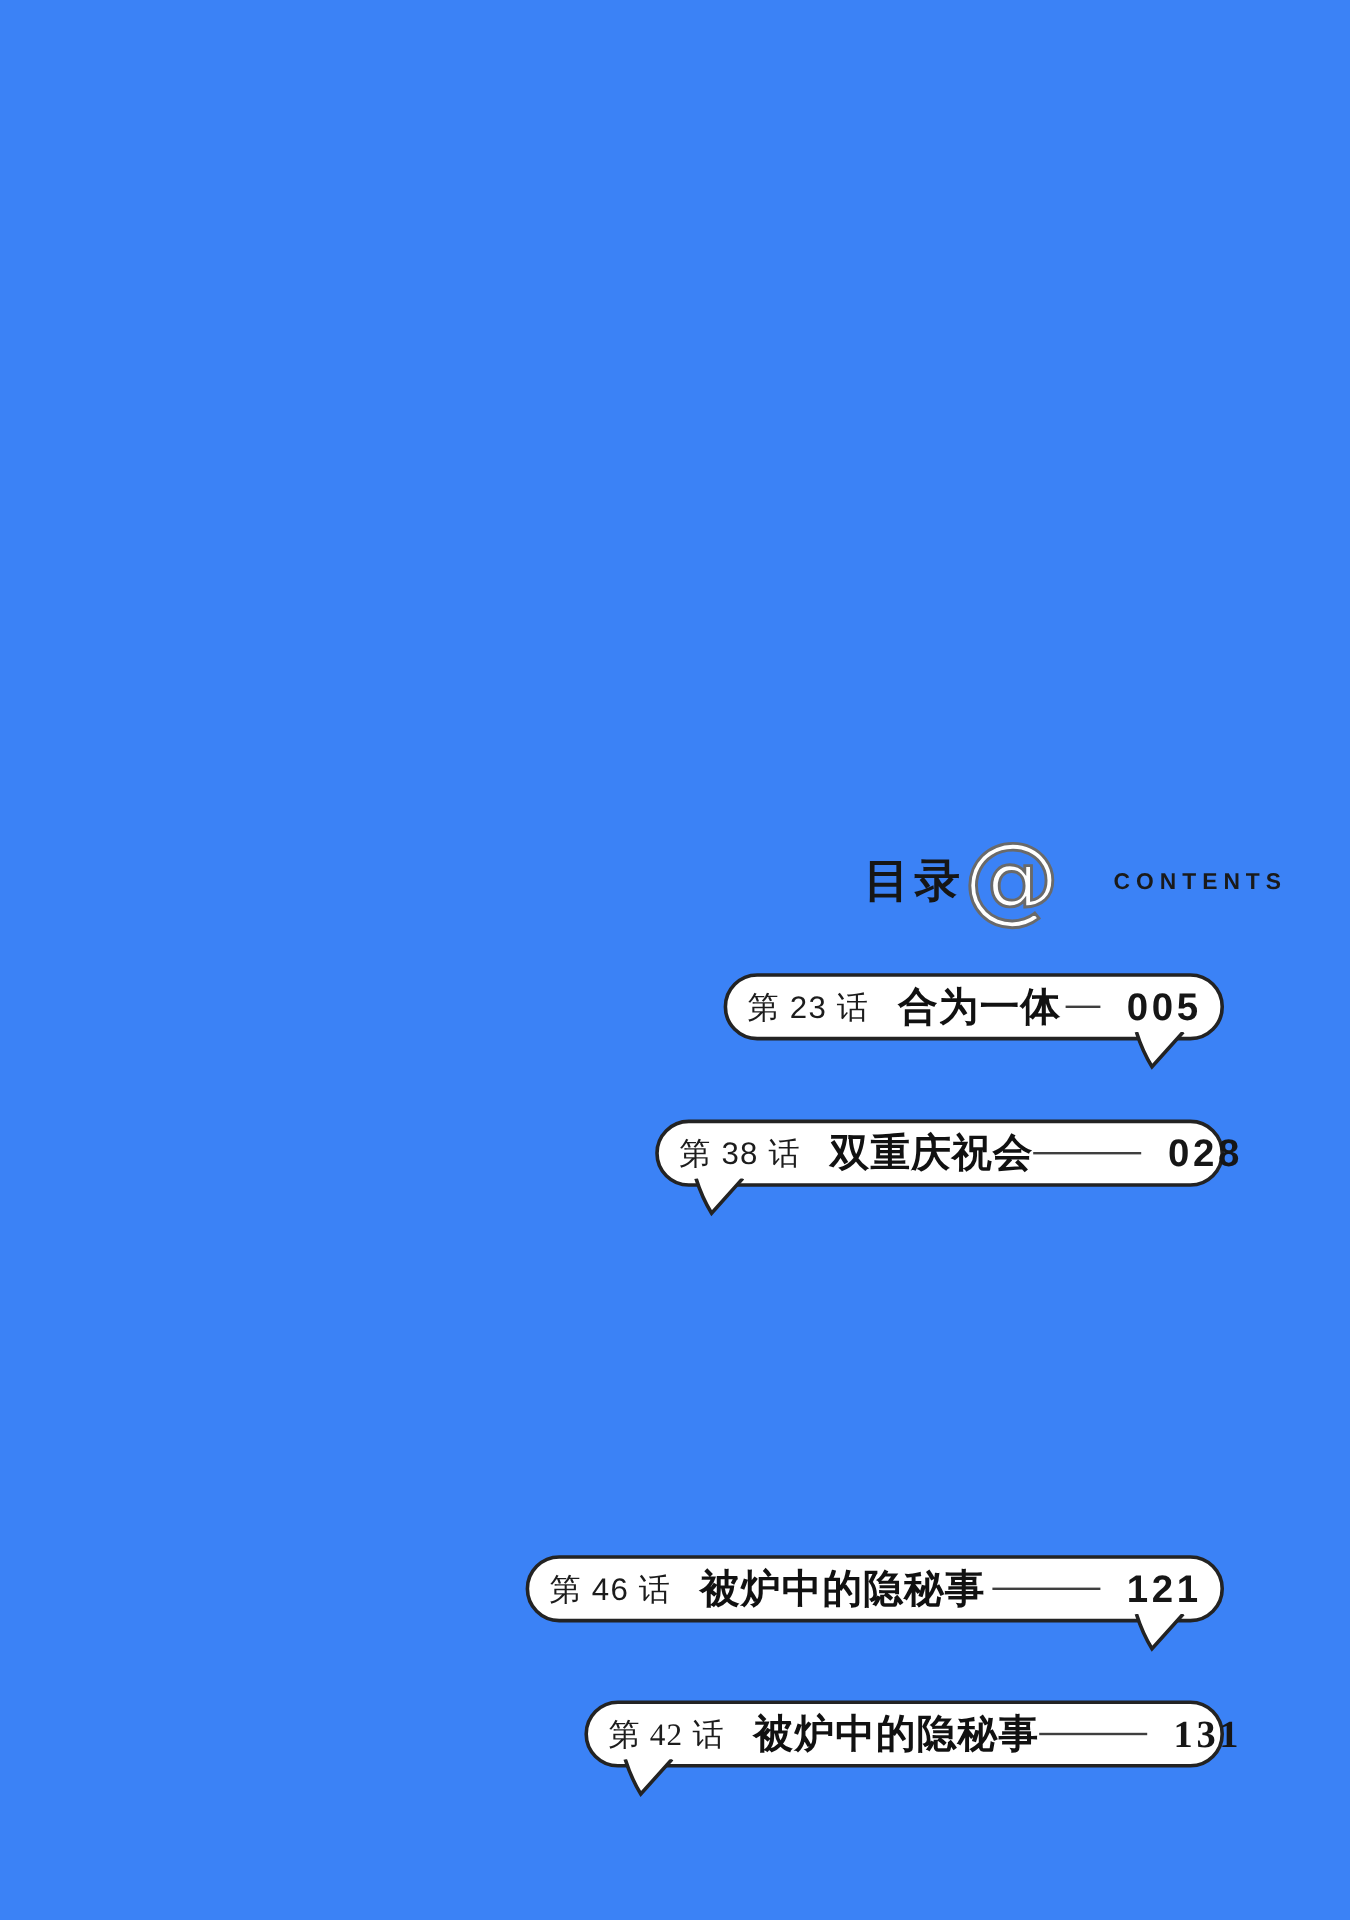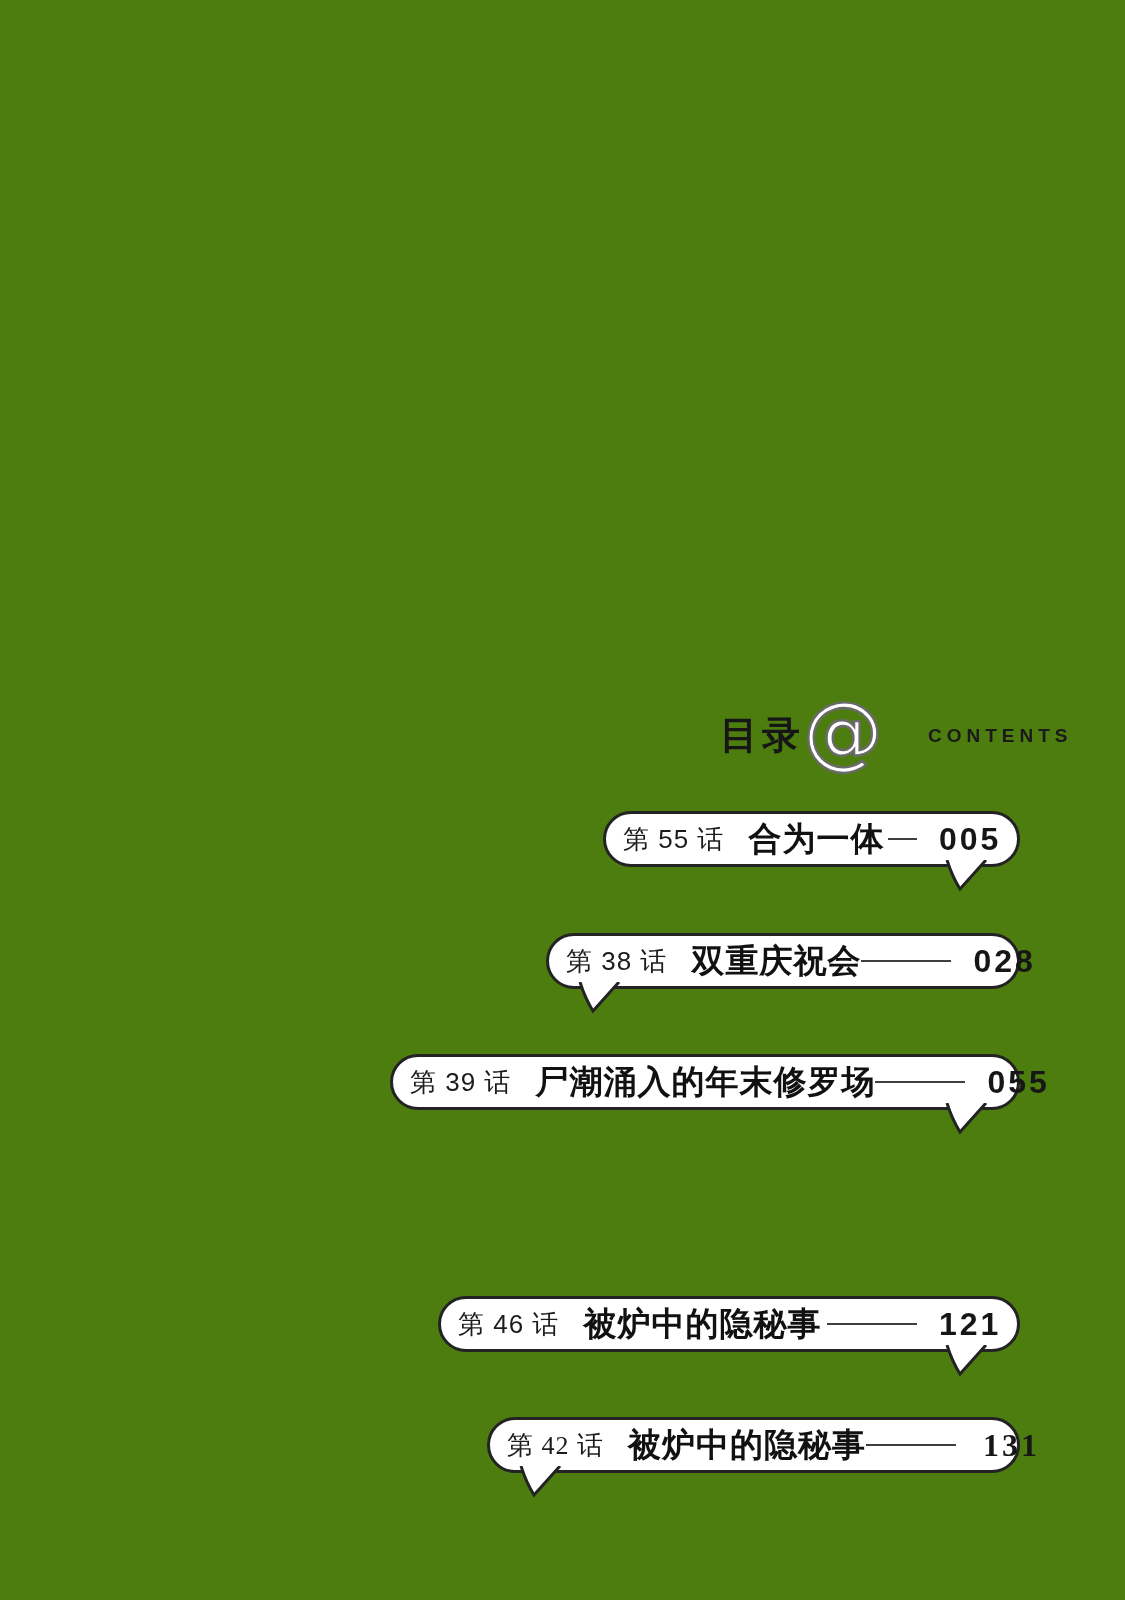--- a/index.html
+++ b/index.html
@@ -4,21 +4,21 @@
 <style>
   html, body {
     margin: 0;
     padding: 0;
     background: #ffffff;
   }
   .page {
     position: relative;
     width: 1125px;
     height: 1600px;
-    background: #4d7c0f;
+    background: #3b82f6;
     overflow: hidden;
     font-family: "Liberation Sans", sans-serif;
     color: #232323;
   }
 
   
   .toc-header {
     position: absolute;
     left: 700px;
     top: 690px;
@@ -97,21 +97,21 @@
     flex-shrink: 0;
   }
   
   .b1 .rule { margin-left: 4px; flex: 1; width: auto; }
   .pagenum {
     font-size: 32px;
     font-weight: bold;
     color: #161616;
     letter-spacing: 3px;
     width: 62px;
-    text-align: right;
+    text-align: left;
     white-space: nowrap;
     flex-shrink: 0;
   }
 
   
   .tail {
     position: absolute;
     bottom: -28px;
     width: 45px;
     height: 32px;
@@ -129,51 +129,41 @@
     <span class="cjk-title">目录</span>
     <span class="at-wrap">
       <svg width="88" height="88" viewBox="0 0 88 88">
         <text x="44" y="67" text-anchor="middle" font-family="DejaVu Sans, sans-serif" font-size="80" fill="#ffffff" stroke="#6a6a6a" stroke-width="2.4">@</text>
       </svg>
     </span>
     <span class="latin-title">CONTENTS</span>
   </div>
 
   <div class="bubble b1 tail-right">
-    <span class="chapter">第 55 话</span>
+    <span class="chapter">第 23 话</span>
     <span class="title">合为一体</span>
     <span class="rule"></span>
     <span class="pagenum">005</span>
     <svg class="tail" viewBox="0 0 45 32">
       <path d="M3,0 Q8,16 16,29 L42,0 Z" fill="#ffffff"></path>
       <path d="M3,0 Q8,16 16,29 L42,0" fill="none" stroke="#232323" stroke-width="3"></path>
     </svg>
   </div>
 
   <div class="bubble b2 tail-left">
     <span class="chapter">第 38 话</span>
     <span class="title">双重庆祝会</span>
     <span class="rule"></span>
     <span class="pagenum">028</span>
     <svg class="tail" viewBox="0 0 45 32">
       <path d="M3,0 Q8,16 16,29 L42,0 Z" fill="#ffffff"></path>
       <path d="M3,0 Q8,16 16,29 L42,0" fill="none" stroke="#232323" stroke-width="3"></path>
     </svg>
   </div>
 
-  <div class="bubble b3 tail-right">
-    <span class="chapter">第 39 话</span>
-    <span class="title">尸潮涌入的年末修罗场</span>
-    <span class="rule"></span>
-    <span class="pagenum">055</span>
-    <svg class="tail" viewBox="0 0 45 32">
-      <path d="M3,0 Q8,16 16,29 L42,0 Z" fill="#ffffff"></path>
-      <path d="M3,0 Q8,16 16,29 L42,0" fill="none" stroke="#232323" stroke-width="3"></path>
-    </svg>
-  </div>
 
 
   <div class="bubble b5 tail-right">
     <span class="chapter">第 46 话</span>
     <span class="title">被炉中的隐秘事</span>
     <span class="rule"></span>
     <span class="pagenum">121</span>
     <svg class="tail" viewBox="0 0 45 32">
       <path d="M3,0 Q8,16 16,29 L42,0 Z" fill="#ffffff"></path>
       <path d="M3,0 Q8,16 16,29 L42,0" fill="none" stroke="#232323" stroke-width="3"></path>

